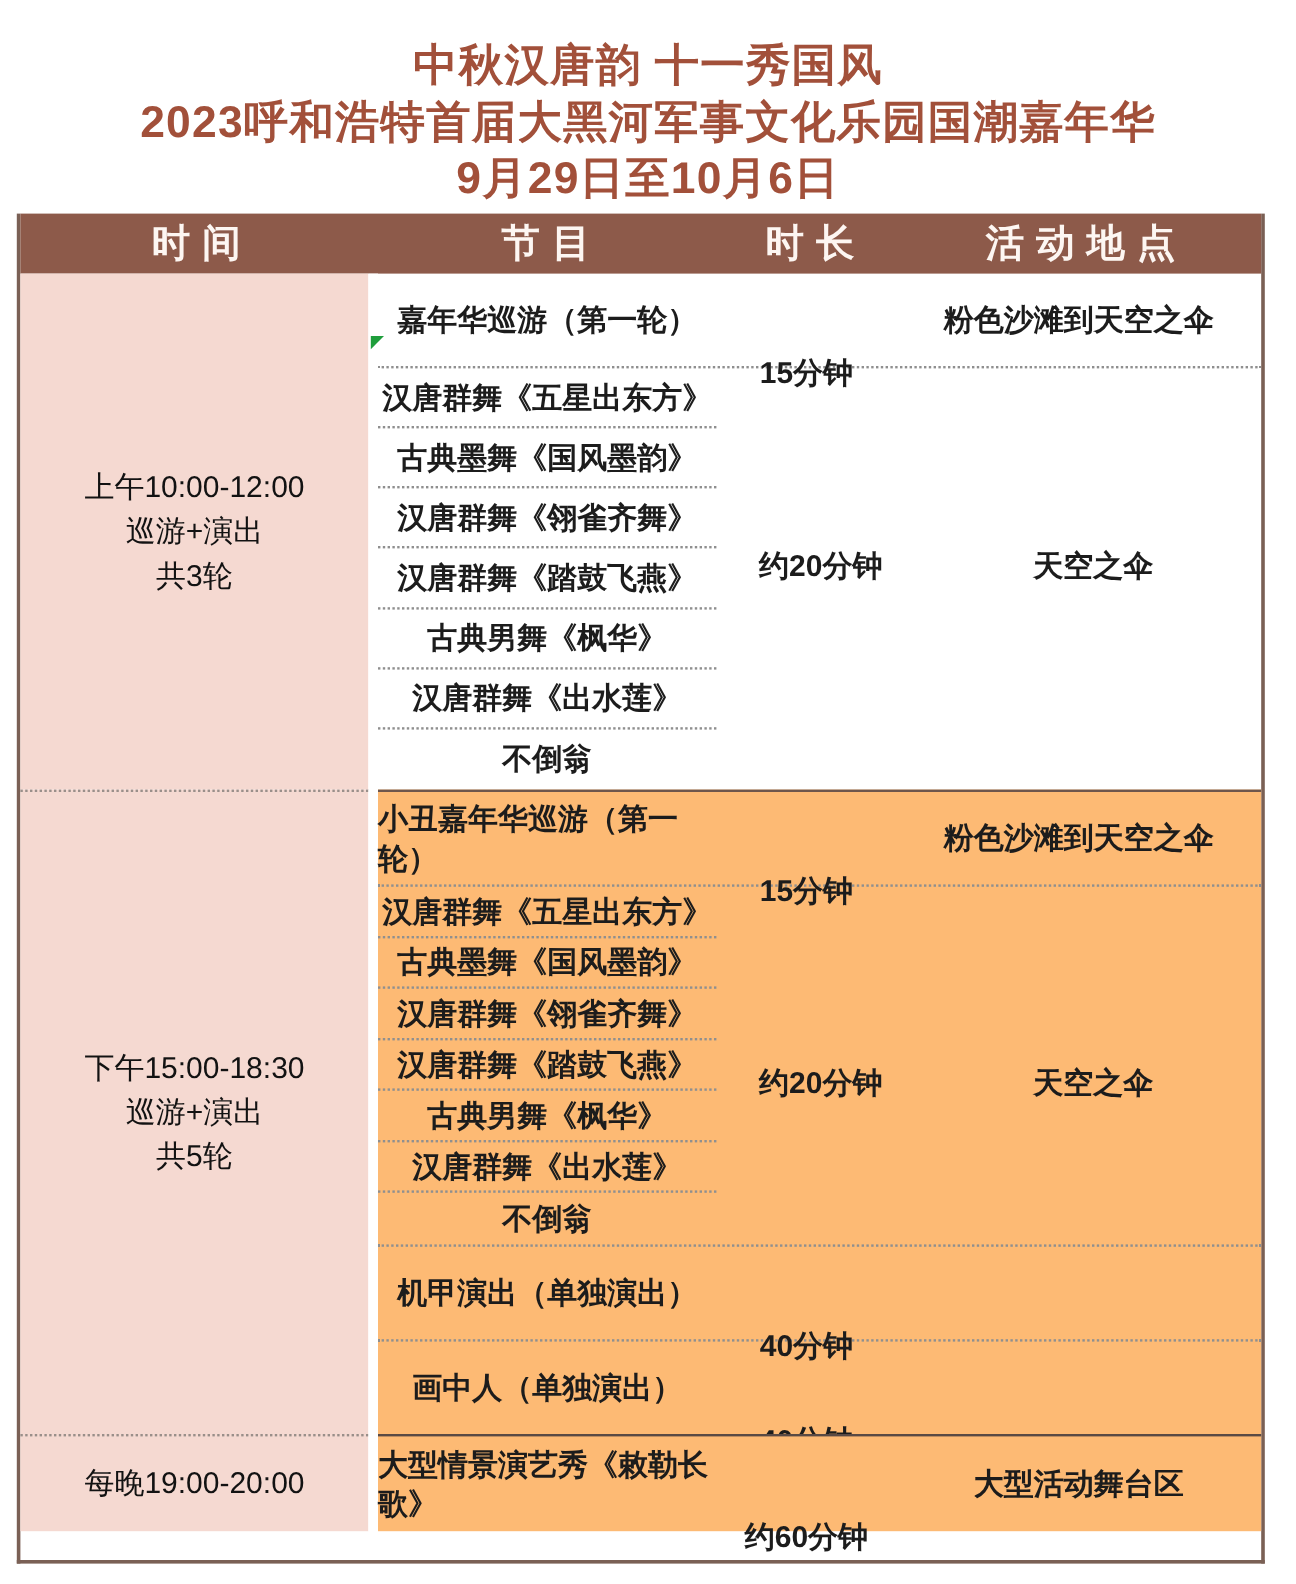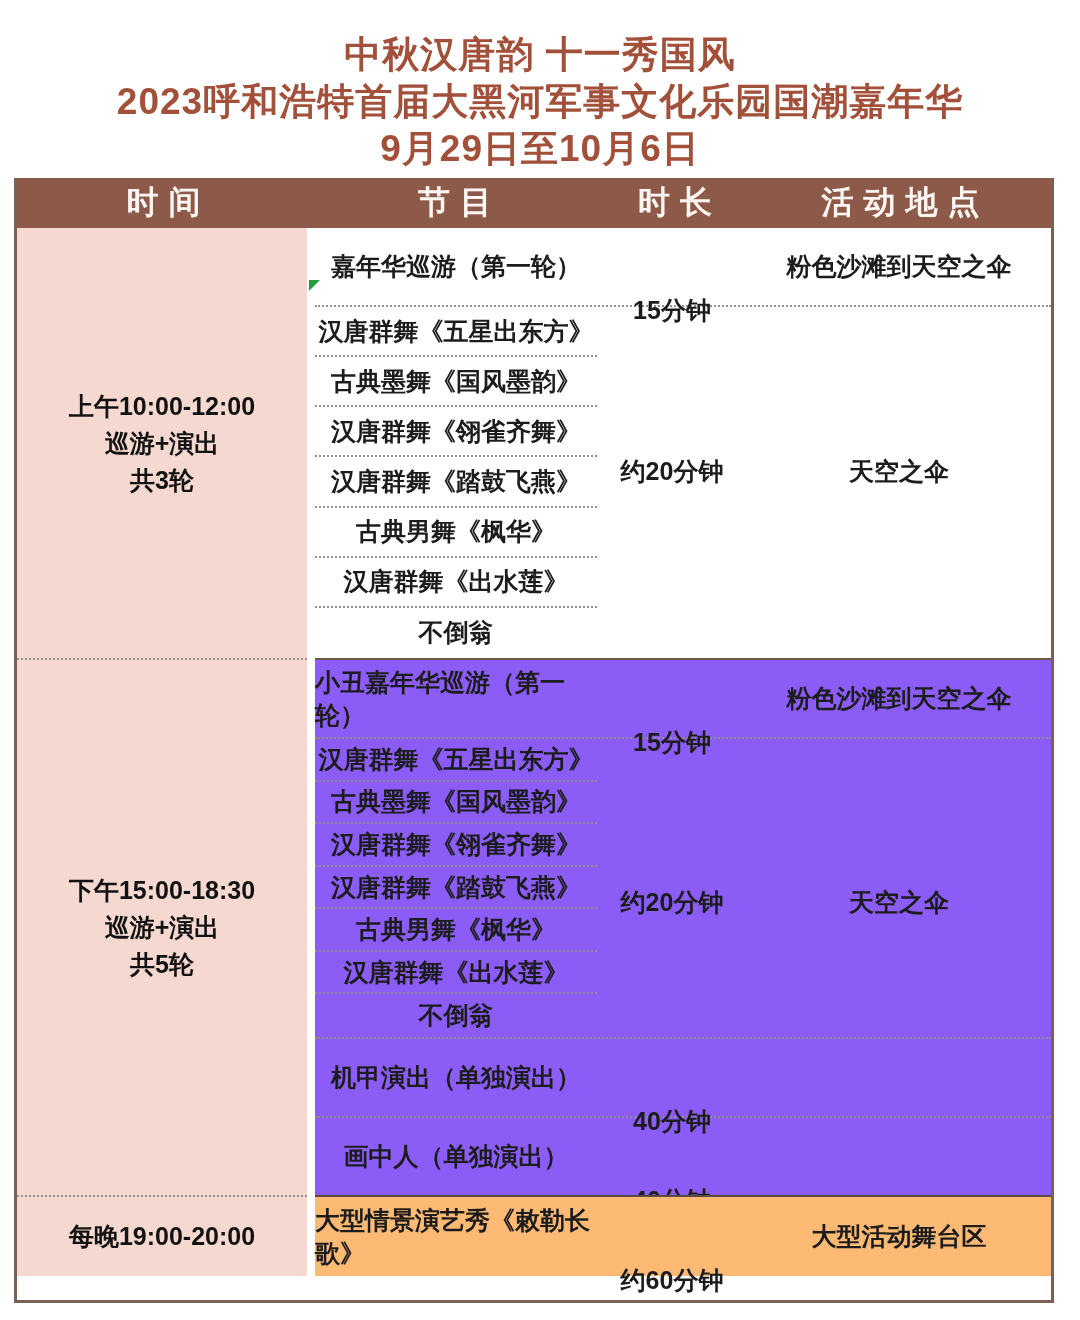--- a/index.html
+++ b/index.html
@@ -20,44 +20,44 @@
     font-size:32px; align-items:center; }
   .thead span { display:block; text-align:center; letter-spacing:10px; text-indent:10px; }
   .h-time { width:293px; }
   .h-prog { width:290px; }
   .h-dur  { width:150px; }
   .h-loc  { width:301px; }
 
   
   .section { display:flex; }
   .time-cell { width:293px; background:#f5d9d1; display:flex; flex-direction:column;
-    justify-content:center; align-items:center; color:#121212; font-weight:bold; font-size:25px; }
+    justify-content:center; align-items:center; color:#121212; font-weight:normal; font-size:25px; }
   .time-cell div { line-height:37px; }
   .gap { width:8px; background:#ffffff; }
   .body { position:relative; flex:1; display:flex; flex-direction:column; color:#1c1c1c;
     font-weight:bold; font-size:25px; }
   .sec-1 { height:430px; }
   .sec-2 { height:537px; }
   .sec-3 { height:81px; }
-  .sec-2 .body { background:#8b5cf6; border-top:2px solid #6e564c; }
+  .sec-2 .body { background:#fdba74; border-top:2px solid #6e564c; }
   .sec-3 .body { background:#fdba74; border-top:2px solid #5a4a44; }
   .sec-2 .time-cell, .sec-3 .time-cell { border-top:2px dotted #9a8f8a; }
 
   
   .row { display:flex; flex:1; }
   .row.first { flex:0 0 57px; }
   .row > div { display:flex; align-items:center; justify-content:center; height:100%; }
   .cell-prog { width:282px; }
   .cell-dur  { width:150px;margin-top:44px; }
   .cell-loc  { width:304px; }
   .row.div-full { border-bottom:2px dotted #8f8f8f; }
   .row.div-short > .cell-prog { border-bottom:2px dotted #8f8f8f; }
 
   
-  .merged { position:absolute; left:0; top:57px; bottom:0; width:100%; pointer-events:none; }
+  .merged { position:absolute; left:12px; top:57px; bottom:0; width:100%; pointer-events:none; }
   .merged.m2 { bottom:107px; }
   .merged .m-dur, .merged .m-loc { position:absolute; top:0; bottom:0;
     display:flex; align-items:center; justify-content:center; text-align:center; }
   .merged .m-dur { left:282px; width:150px; }
   .merged .m-loc { left:432px; width:304px;text-align:right; }
 
   
   .green-marker { position:absolute; left:-6px; top:52px; width:0; height:0;
     border-left:11px solid #1f9e3c; border-bottom:11px solid transparent; }
 </style>

